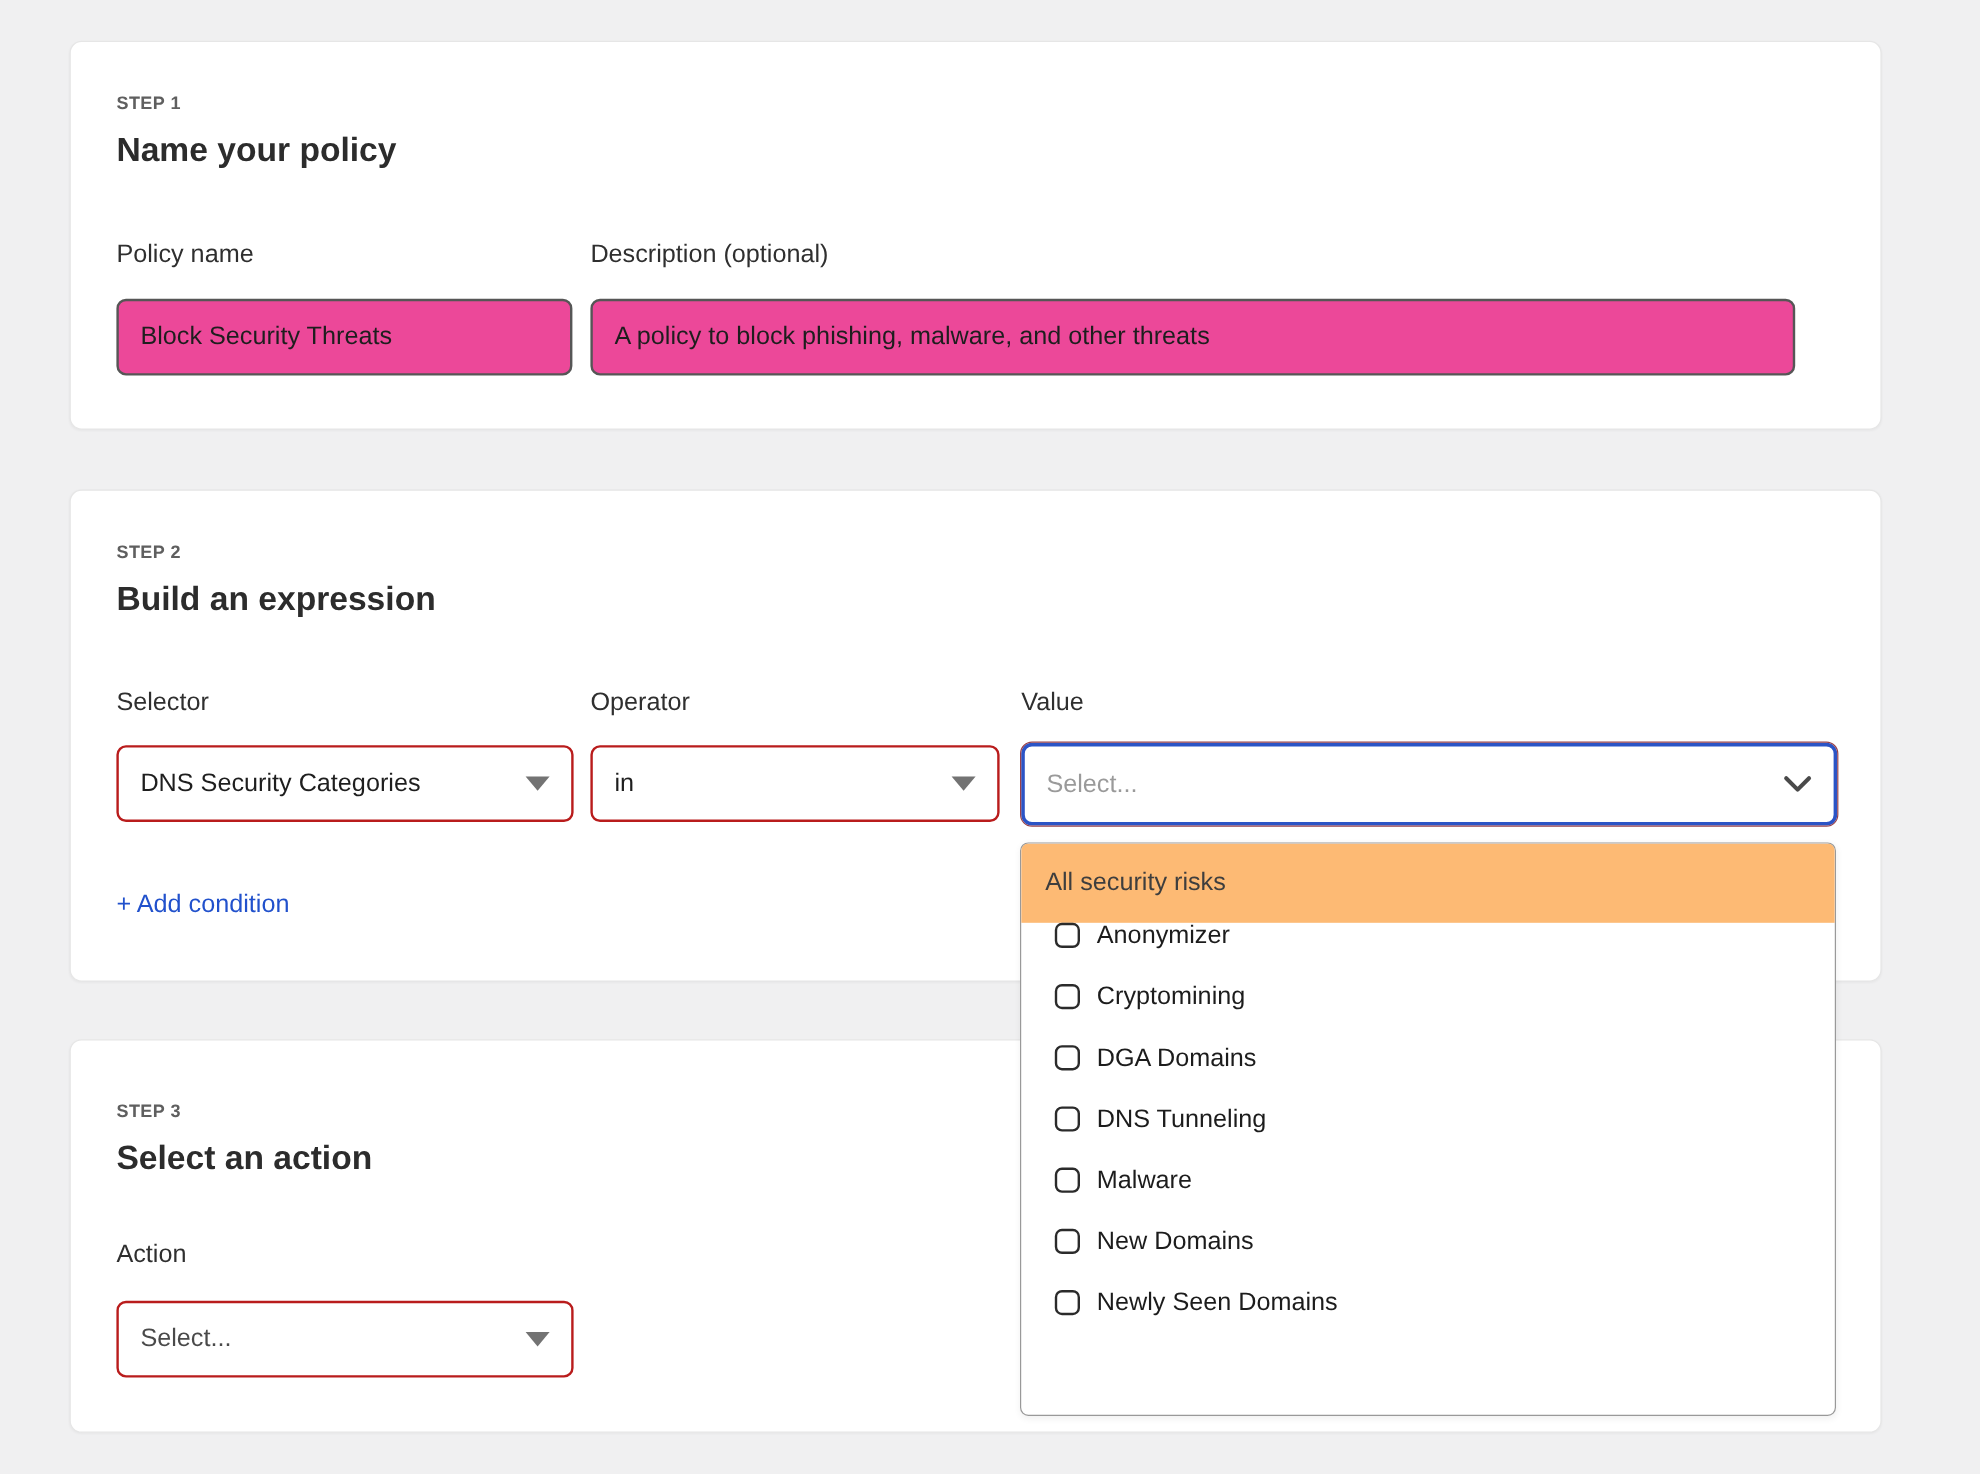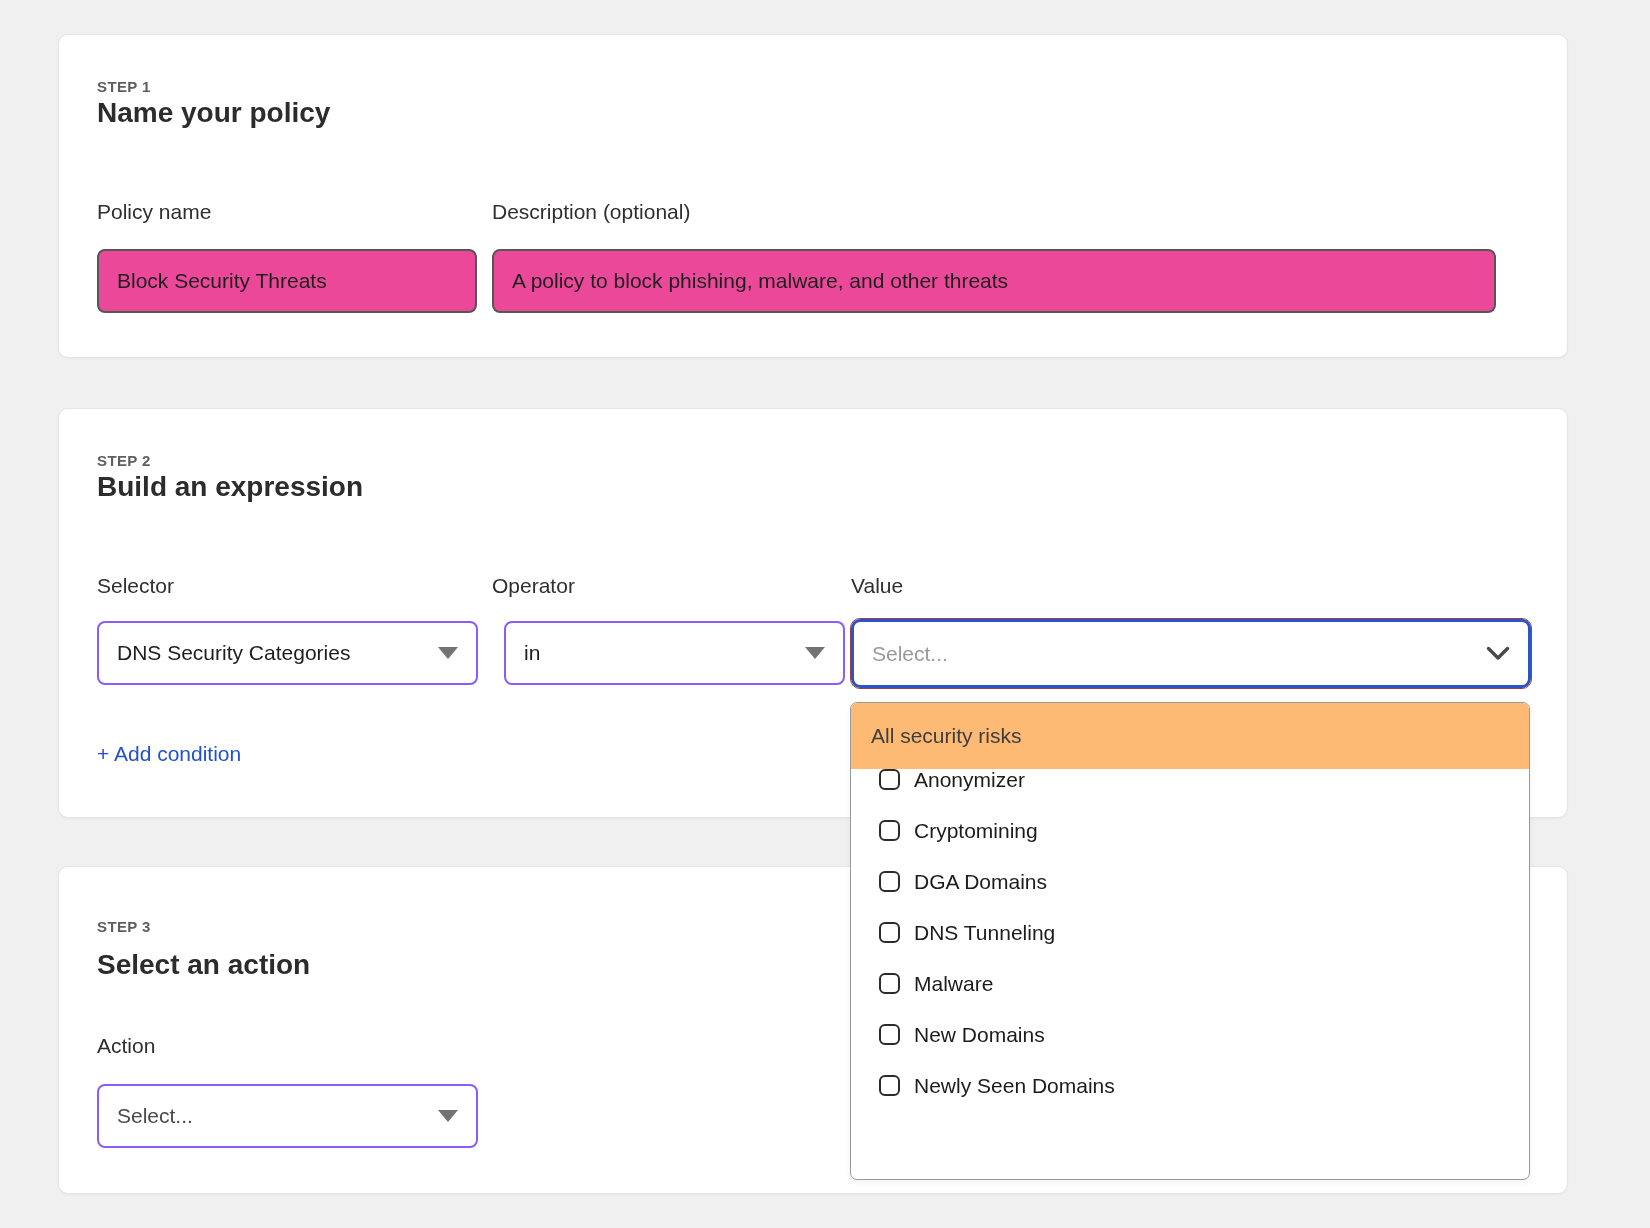--- a/index.html
+++ b/index.html
@@ -16,53 +16,53 @@
   }
   #card-step1{top:34px;height:324px;}
   #card-step2{top:408px;height:410px;}
   #card-step3{top:866px;height:328px;}
 
   .step-label{
     position:absolute;left:38px;top:44px;
     font-size:15px;font-weight:bold;color:#5f5f5f;letter-spacing:.4px;line-height:1;
   }
   .card-title{
-    position:absolute;left:38px;top:62px;
+    position:absolute;left:38px;top:74px;
     font-size:28px;font-weight:bold;color:#2c2c2c;line-height:1.15;
   }
   .field-label{
     position:absolute;top:166px;
     font-size:21px;color:#2f2f2f;line-height:1;
   }
   .input-box{
     position:absolute;top:214px;height:64px;box-sizing:border-box;
     border:2px solid #565656;border-radius:8px;background:#ec4899;
     font-size:21px;color:#1e1e1e;padding:0 18px;outline:none;
     font-family:"Liberation Sans", sans-serif;
   }
   .select-box{
     position:absolute;height:64px;box-sizing:border-box;
-    border:2px solid #8b5cf6;border-radius:8px;background:#fff;
+    border:2px solid #b91c1c;border-radius:8px;background:#fff;
     display:flex;align-items:center;justify-content:space-between;
     padding:0 18px;font-size:21px;color:#1e1e1e;cursor:pointer;
   }
   .caret-tri{
     width:0;height:0;flex:0 0 auto;
     border-left:10px solid transparent;border-right:10px solid transparent;
     border-top:12px solid #737373;margin-left:12px;
   }
   .placeholder{color:#9a9a9a;}
   .placeholder-dark{color:#4a4a4a;}
 
   
   #card-step2 .field-label.sel{left:38px;}
   #card-step2 .field-label.op{left:433px;}
   #card-step2 .field-label.val{left:792px;}
   #selector-select{left:38px;top:212px;width:381px;}
-  #operator-select{left:433px;top:212px;width:341px;margin-left:12px;}
+  #operator-select{left:433px;top:212px;width:341px;}
   #value-select{
     left:792px;top:210px;width:680px;height:69px;
     border:3px solid #2b54c6;outline:1px solid #97424c;border-radius:9px;
   }
   #add-condition{
     position:absolute;left:38px;top:334px;
     font-size:21px;color:#2151cc;line-height:1;cursor:pointer;text-decoration:none;
   }
 
   

